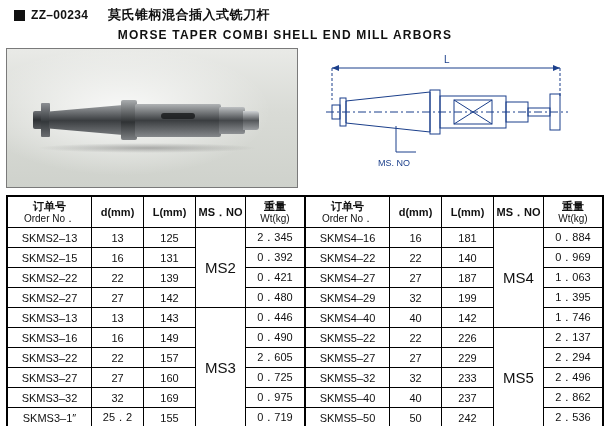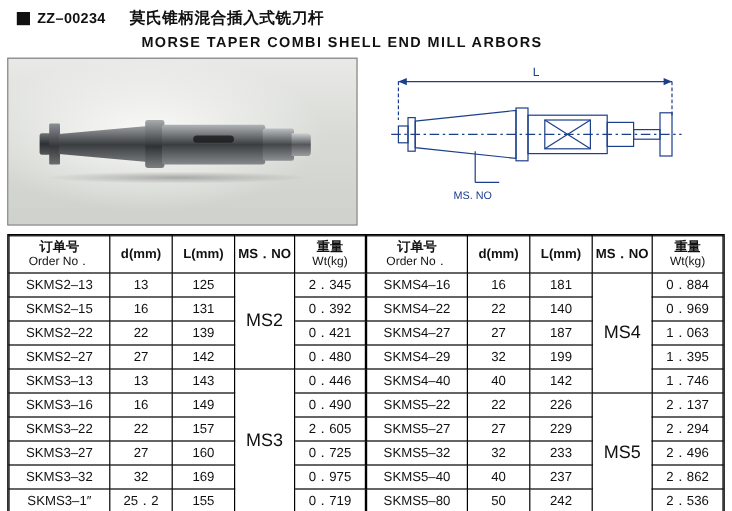--- a/index.html
+++ b/index.html
@@ -438,21 +438,21 @@
             <td>233</td>
             <td>2．496</td>
           </tr>
           <tr>
             <td>SKMS5–40</td>
             <td>40</td>
             <td>237</td>
             <td>2．862</td>
           </tr>
           <tr>
-            <td>SKMS5–80</td>
+            <td>SKMS5–50</td>
             <td>50</td>
             <td>242</td>
             <td>2．536</td>
           </tr>
         </tbody>
     </table>
 
   </div>
 </div>
 

